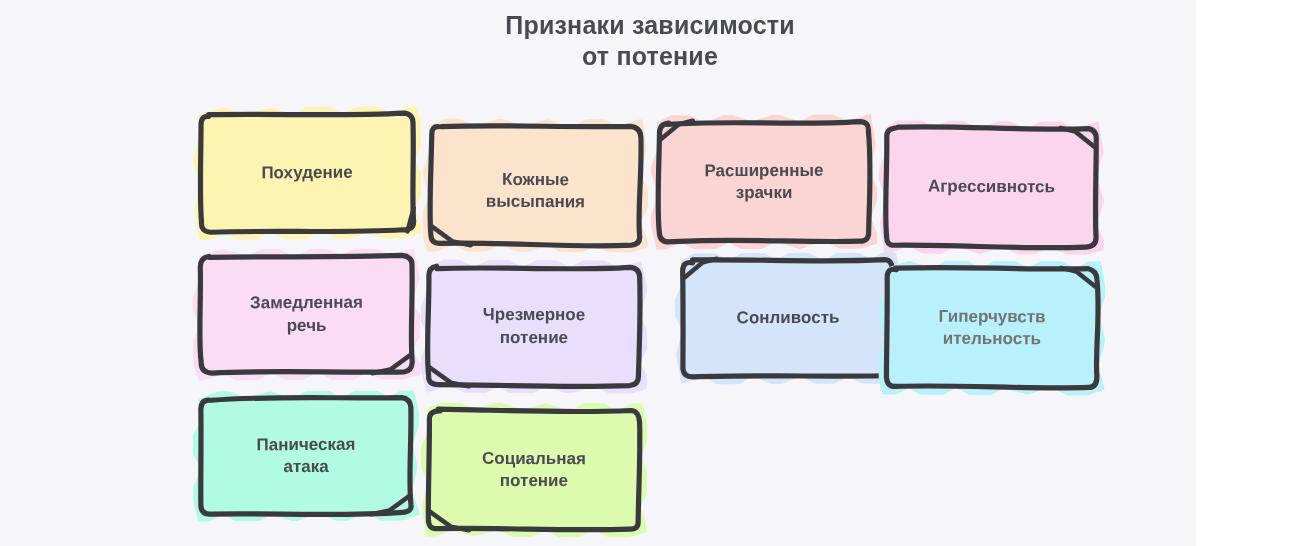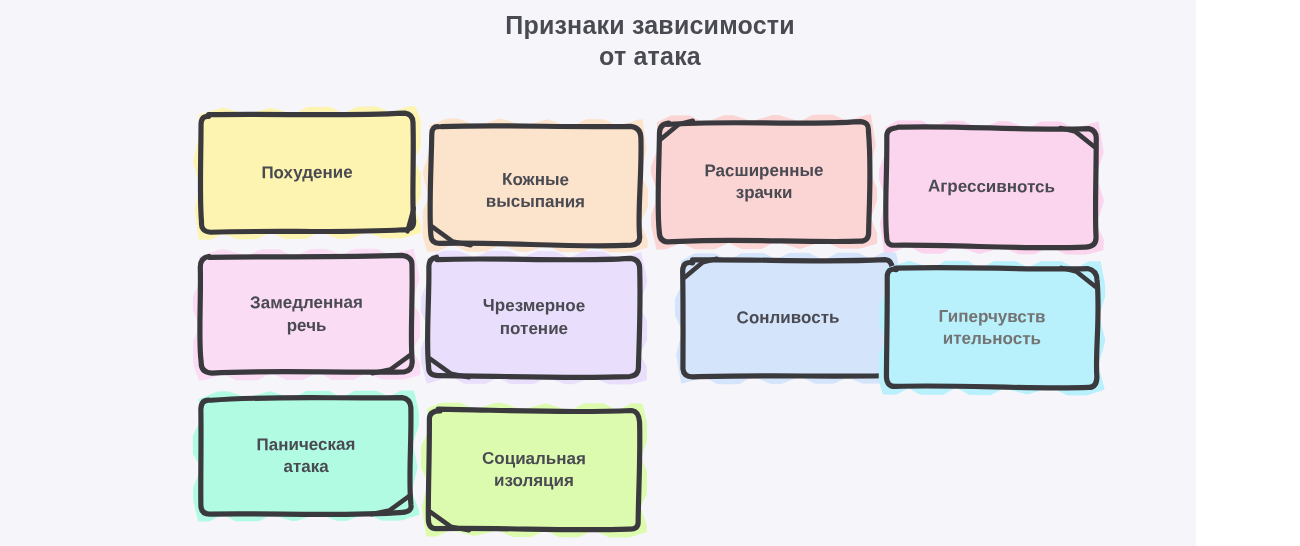--- a/index.html
+++ b/index.html
@@ -100,21 +100,21 @@
     padding: 0 10px;
   }
 </style>
 </head>
 <body>
 
 <div id="poster">
 
   <div id="title-block">
     <span class="tline">Признаки зависимости</span>
-    <span class="tline">от атака</span>
+    <span class="tline">от потение</span>
   </div>
 
   <div id="card-grid">
       <div class="card" style="left: 202px; top: 116px; width: 210px; height: 114px; transform: rotate(-0.4deg);">
         <div class="card-fill">
           <svg viewBox="0 0 228 132" preserveAspectRatio="none">
             <path d="M 6.0 6.9 L 30.0 -0.0 L 54.0 6.9 L 78.0 0.5 L 102.0 7.2 L 126.0 -7.1 L 150.0 7.0 L 174.0 -4.6 L 198.0 6.1 L 222.0 -2.1 L 234.8 30.0 L 220.4 54.0 L 234.4 78.0 L 221.6 102.0 L 229.6 126.0 L 198.0 135.4 L 174.0 125.6 L 150.0 134.5 L 126.0 124.3 L 102.0 138.3 L 78.0 124.6 L 54.0 136.4 L 30.0 125.8 L 6.0 137.9 L 1.3 102.0 L 6.7 78.0 L -0.1 54.0 L 6.0 30.0 Z" fill="#fcf4b0"></path>
             <path d="M 7 7 L 221 7 L 221 125 L 7 125 Z" fill="#fcf4b0"></path>
           </svg>
         </div>
@@ -182,21 +182,21 @@
         </div>
         <div class="card-outline">
           <svg viewBox="0 0 221 125" preserveAspectRatio="none">
             <path d="M 14.185631151730195 4.895464809983968 C 77.93 3.9654696732293813, 142.02 5.810463243816048, 206.13354401481337 3.95388834644109 Q 216.60124548159075 5.236560380971059, 216.21556112492456 13.406293783709406 C 216.96296000811273 50, 213.81013492243363 87.5, 216.0137579879351 110.48980027195066 Q 215.50014989178163 119.69993335600012, 207.94142327555454 120.31214941978455 C 146.44 121.48504828582519, 77.93 117.60059426212683, 15.566797774704174 120.58742822863161 Q 4.5166443538619205 120.14442756711506, 4.917974190656095 109.57688570208848 C 2.075899926899001 87.5, 5.228452667314559 47.5, 4.551477149743587 14.65932346712798 Q 4.498376153293066 5.167875694064423, 13.1819562765304 3.973822871595621 " fill="none" stroke="#3a3a3e" stroke-width="5.2" stroke-linecap="round" stroke-linejoin="round"></path>
             <path d="M 215 103 L 194 118 L 176 121.5" fill="none" stroke="#3a3a3e" stroke-width="4.6" stroke-linecap="round" stroke-linejoin="round"></path>
           </svg>
         </div>
         <div class="card-label" style="color: rgb(74, 74, 82);">Замедленная
 речь</div>
       </div>
-      <div class="card" style="left: 430px; top: 260px; width: 208px; height: 115px; transform: rotate(0.2deg);">
+      <div class="card" style="left: 430px; top: 269px; width: 208px; height: 115px; transform: rotate(0.2deg);">
         <div class="card-fill">
           <svg viewBox="0 0 226 133" preserveAspectRatio="none">
             <path d="M 6.0 7.6 L 29.8 -3.4 L 53.6 6.9 L 77.3 -5.0 L 101.1 6.7 L 124.9 -3.9 L 148.7 6.8 L 172.4 -5.2 L 196.2 7.3 L 220.0 0.6 L 226.4 30.2 L 218.1 54.4 L 230.8 78.6 L 219.1 102.8 L 232.8 127.0 L 196.2 136.7 L 172.4 126.3 L 148.7 134.3 L 124.9 126.4 L 101.1 140.0 L 77.3 126.5 L 53.6 139.2 L 29.8 125.0 L 6.0 133.5 L -1.9 102.8 L 7.8 78.6 L -3.2 54.4 L 6.7 30.2 Z" fill="#e9defb"></path>
             <path d="M 7 7 L 219 7 L 219 126 L 7 126 Z" fill="#e9defb"></path>
           </svg>
         </div>
         <div class="card-outline">
           <svg viewBox="0 0 220 127" preserveAspectRatio="none">
             <path d="M 12.784756830055267 5.965178850339726 C 77.60000000000001 3.328492839448154, 141.4 8.146213546162471, 206.30555719500407 3.9926452668849377 Q 215.73274637944996 4.86856950444635, 215.52456329170616 15.185449034394697 C 216.7566069396213 50.72, 215.16880420162343 88.82000000000001, 214.60653533559292 112.17632564366795 Q 215.222328752093 121.16739318312611, 205.878917098511 122.1944120589085 C 145.8 124.93351775314659, 77.60000000000001 121.8406874333974, 15.05270691057667 121.90918349662796 Q 4.1759713657200335 122.23884069283959, 4.844451491571963 113.05015316125937 C 1.793376357294619 88.82000000000001, 5.283756933500991 48.18, 4.684946737401187 12.922812886396423 Q 4.76118005681783 4.835390251665376, 12.319937728065998 3.5494401619303972 " fill="none" stroke="#3a3a3e" stroke-width="5.2" stroke-linecap="round" stroke-linejoin="round"></path>
             <path d="M 6 105 L 27 120 L 45 123.5" fill="none" stroke="#3a3a3e" stroke-width="4.6" stroke-linecap="round" stroke-linejoin="round"></path>
@@ -259,17 +259,17 @@
             <path d="M 7 7 L 219 7 L 219 127 L 7 127 Z" fill="#ddfbaf"></path>
           </svg>
         </div>
         <div class="card-outline">
           <svg viewBox="0 0 220 128" preserveAspectRatio="none">
             <path d="M 13.981259543355554 3.444035011762753 C 77.60000000000001 4.180585504323243, 141.4 7.289214755548164, 207.59360991576688 4.147672948660329 Q 214.55874997088685 5.096605998347513, 215.40057195883244 15.502070037135855 C 216.5311946656555 51.08, 214.40348131838255 89.48, 214.33764472622426 115.32242713053711 Q 214.7110441933386 123.43723249163013, 205.02889239033684 122.72346261540427 C 145.8 124.92739562243224, 77.60000000000001 121.60106011847965, 12.996343454066665 122.91620456861332 Q 4.513279413152486 123.61649319573772, 4.550360695235431 113.14322299794294 C 4.063282078877092 89.48, 5.504973998246714 48.52, 5.21882508803159 12.7767705634702 Q 5.812395670916885 5.205448482069187, 15.671863534208388 5.251909323269501 " fill="none" stroke="#3a3a3e" stroke-width="5.2" stroke-linecap="round" stroke-linejoin="round"></path>
             <path d="M 6 106 L 27 121 L 45 124.5" fill="none" stroke="#3a3a3e" stroke-width="4.6" stroke-linecap="round" stroke-linejoin="round"></path>
           </svg>
         </div>
         <div class="card-label" style="color: rgb(74, 74, 82);">Социальная
-изоляция</div>
+потение</div>
       </div>
     </div>
 
 </div>
 
 </body></html>

